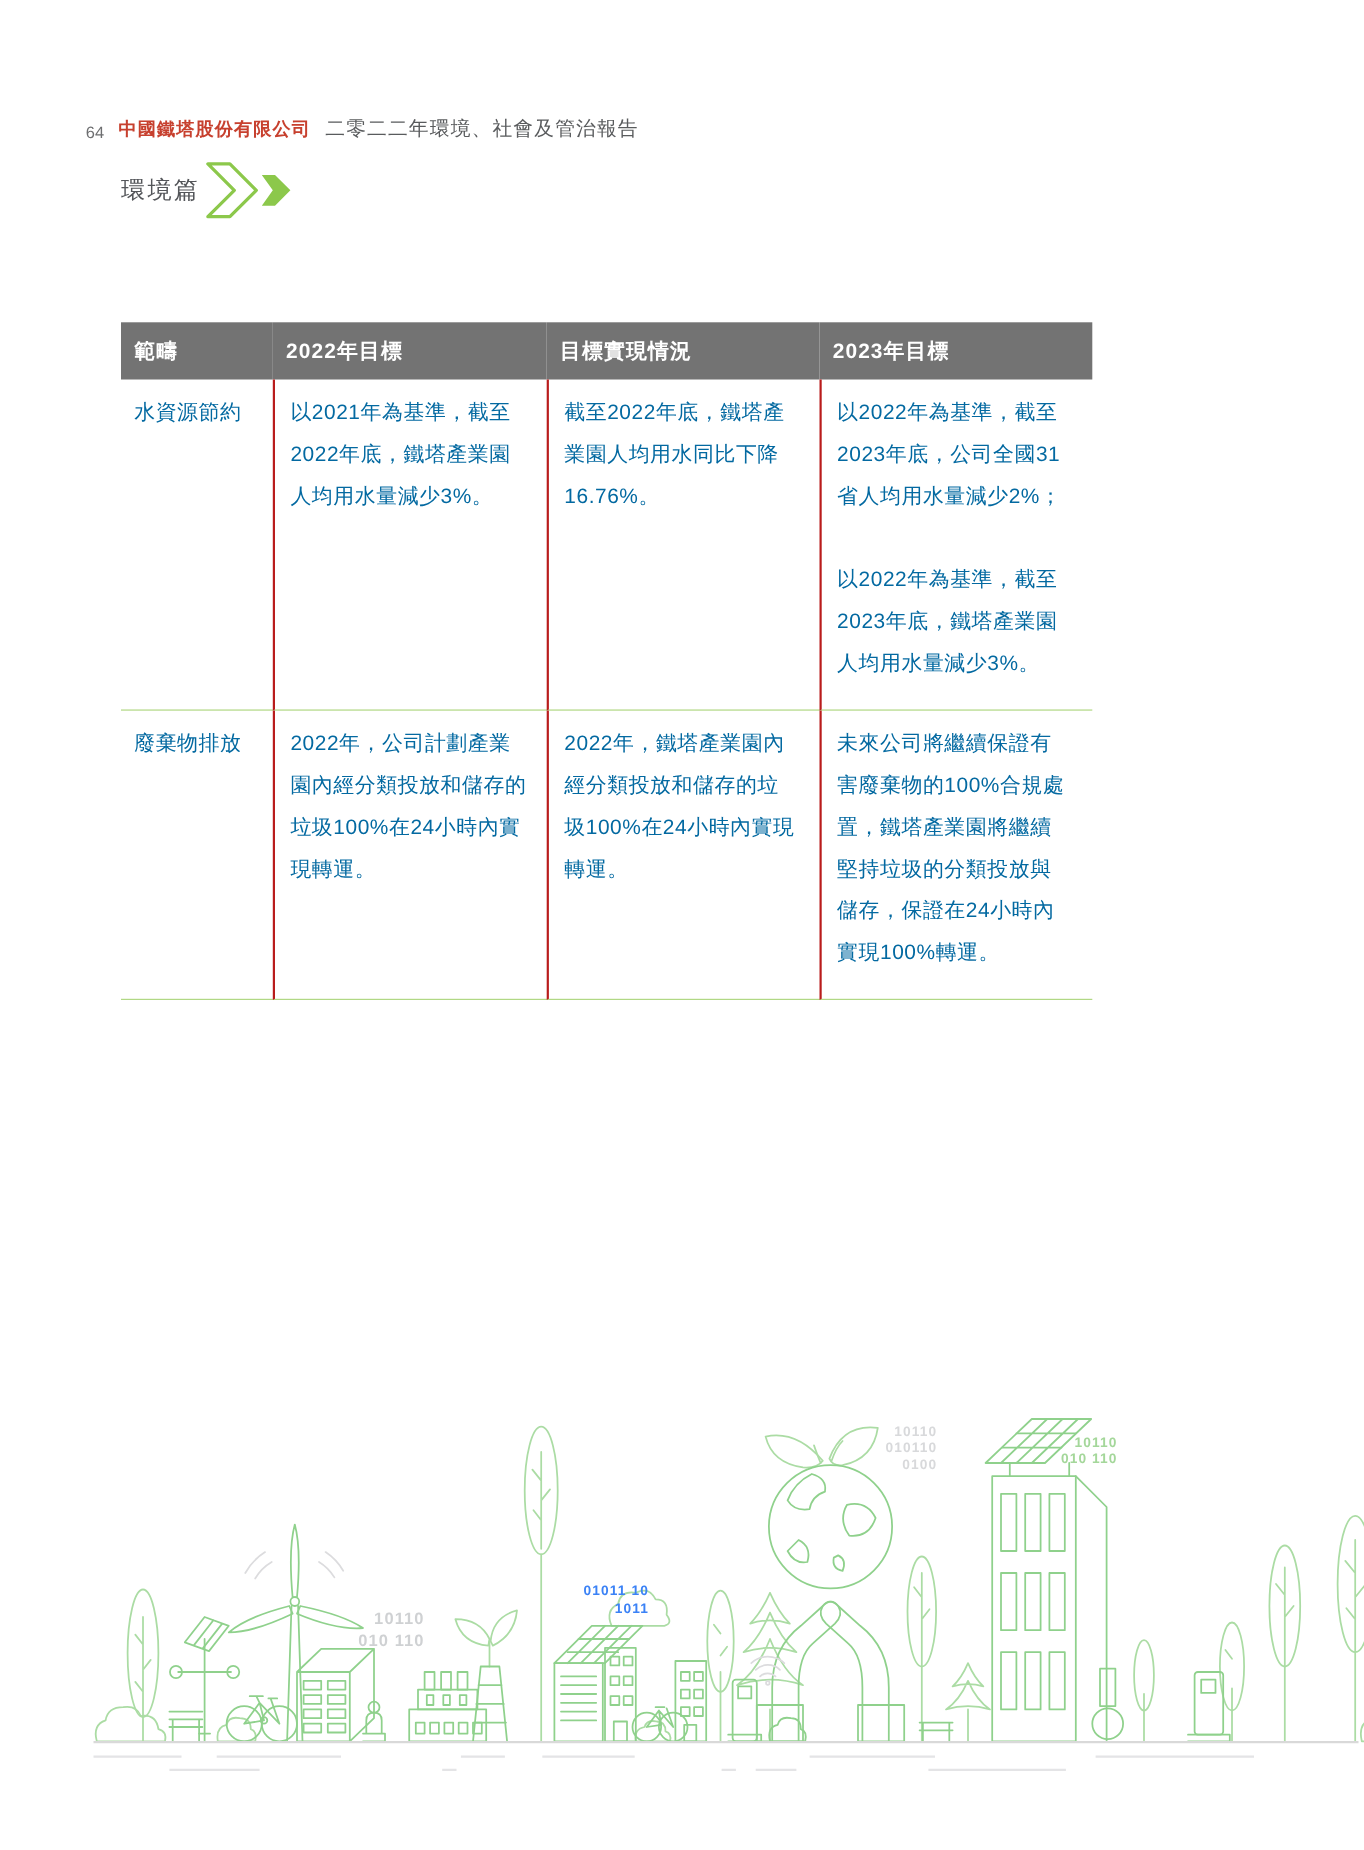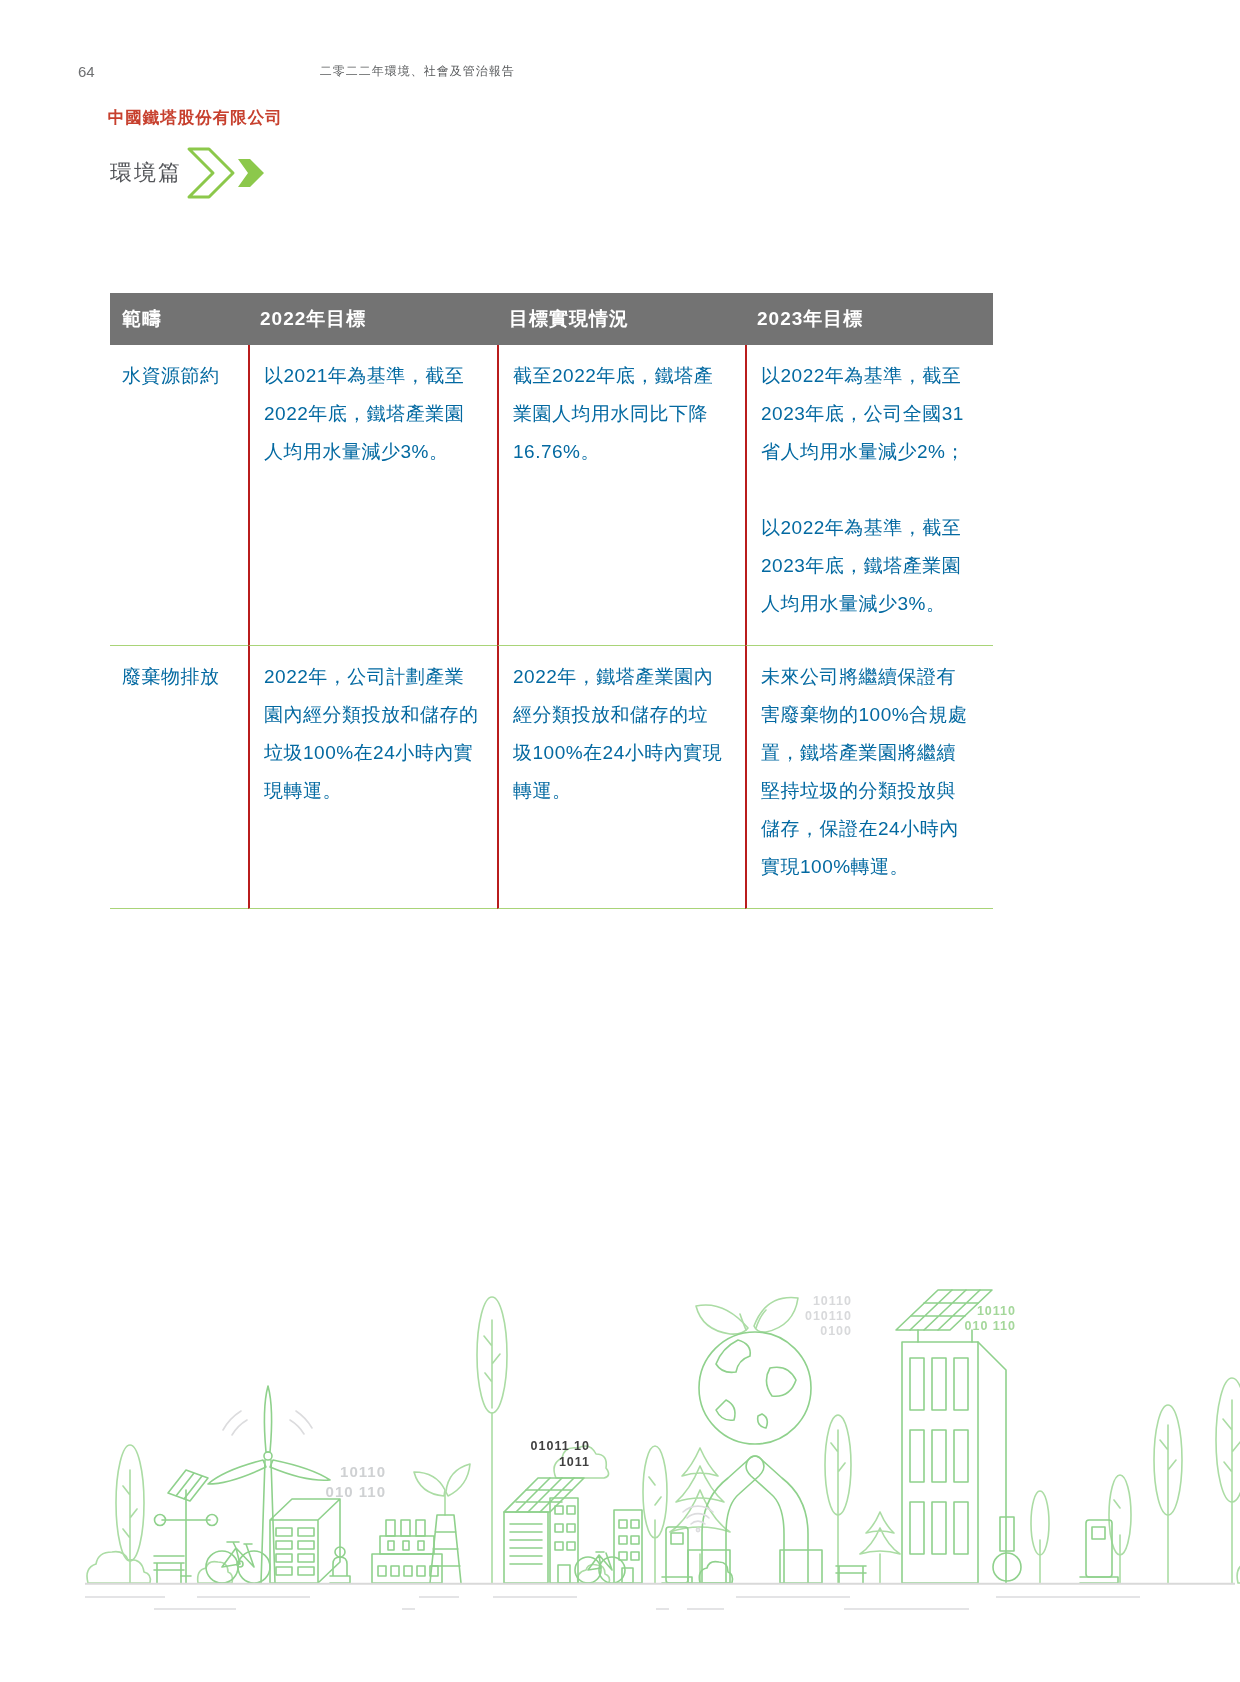--- a/index.html
+++ b/index.html
@@ -7,26 +7,26 @@
     position:relative;
     width:1240px;height:1682px;
     background:#ffffff;
     overflow:hidden;
     font-family:"Liberation Sans","DejaVu Sans",sans-serif;
     -webkit-font-smoothing:antialiased;
   }
   
   .page-header{
     position:absolute;left:78px;top:63px;
-    display:flex;align-items:flex-start;gap:13px;
+    display:flex;align-items:flex-end;gap:13px;
     white-space:nowrap;
   }
   .page-num{font-size:15px;color:#6e6f71;}
   .company{font-size:16.5px;font-weight:bold;color:#c7402e;letter-spacing:1px;margin-top:44px;}
-  .report-title{font-size:12px;color:#595b5d;letter-spacing:1px;margin-left:24px;}
+  .report-title{font-size:18px;color:#595b5d;letter-spacing:1px;}
 
   
   .section-row{
     position:absolute;left:110px;top:146px;
     display:flex;align-items:center;gap:4px;
   }
   .section-label{font-size:22px;color:#54565a;letter-spacing:2px;}
 
   
   .goal-table{
@@ -49,21 +49,21 @@
   .td.sep{border-left:2px solid #b91c1c;padding-left:14px;padding-right:18px;}
 
   
   .illustration{position:absolute;left:0;top:1280px;width:1240px;height:340px;}
   .binary{
     position:absolute;font-weight:bold;text-align:right;
     font-family:"Liberation Sans","DejaVu Sans",sans-serif;
     white-space:pre-line;letter-spacing:1px;
   }
   .b1{left:298px;top:1462px;width:88px;font-size:15px;line-height:20px;color:#cfd1d3;}
-  .b2{left:500px;top:1438px;width:90px;font-size:12.5px;line-height:16px;color:#404040;}
+  .b2{left:500px;top:1438px;width:90px;font-size:12.5px;line-height:16px;color:#3b82f6;}
   .b3{left:790px;top:1294px;width:62px;font-size:12.5px;line-height:15px;color:#d8d9db;}
   .b4{left:950px;top:1304px;width:66px;font-size:12.5px;line-height:15px;color:#a4d79a;}
 
   svg .lg{stroke:#abdca4;fill:none;stroke-width:1.6;stroke-linecap:round;stroke-linejoin:round;}
   svg .mg{stroke:#8fd18c;fill:none;stroke-width:1.6;stroke-linecap:round;stroke-linejoin:round;}
   svg .gy{stroke:#dcdcde;fill:none;stroke-width:1.6;stroke-linecap:round;stroke-linejoin:round;}
 </style>
 </head>
 <body>
 

